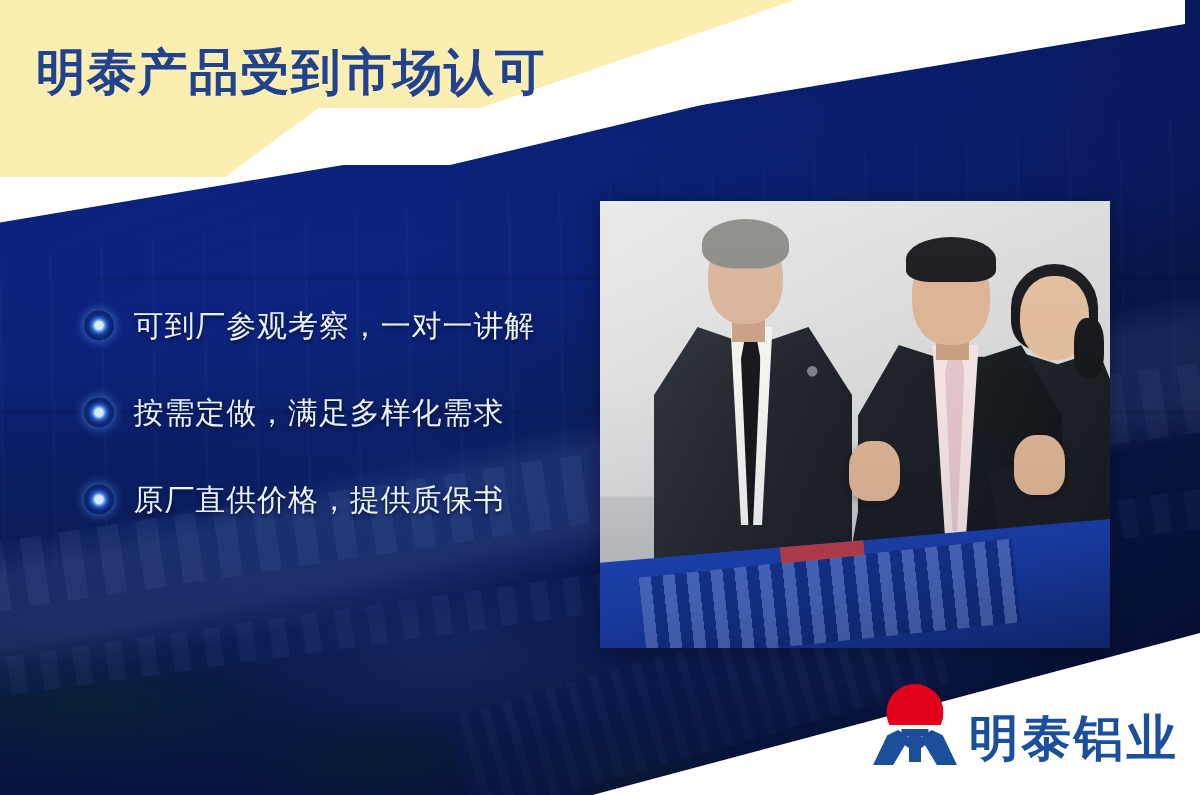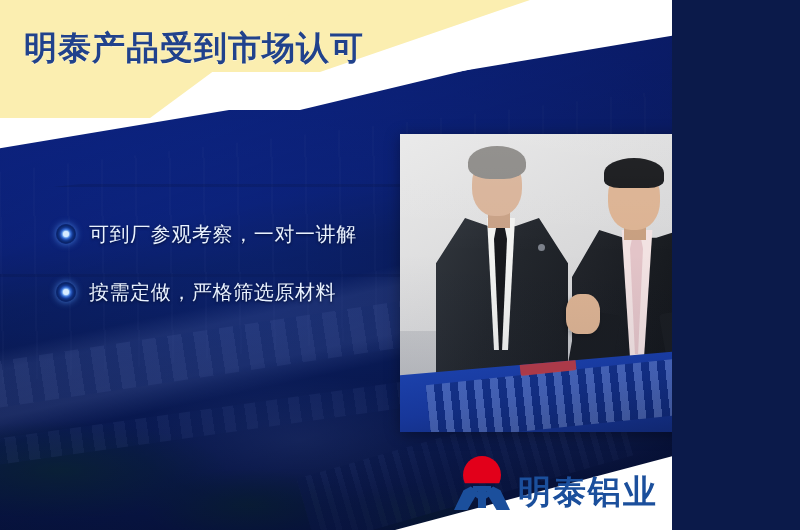--- a/index.html
+++ b/index.html
@@ -3,21 +3,21 @@
 <meta charset="utf-8">
 <style>
   * { margin:0; padding:0; box-sizing:border-box; }
   html,body { width:800px; height:530px; overflow:hidden; }
   body {
     font-family:"Liberation Sans","DejaVu Sans",sans-serif;
     background:#0b1a4a;
   }
   #banner {
     position:relative;
-    width:672px; height:530px;
+    width:800px; height:530px;
     overflow:hidden;
     background:#12204f;
   }
 
   
   .bg-photo {
     position:absolute; inset:0;
     background:
       
       radial-gradient(ellipse 240px 70px at 60px 470px, rgba(26,72,40,.95) 0%, rgba(18,48,30,0) 70%),
@@ -115,21 +115,21 @@
     font-size:33px; font-weight:700;
     letter-spacing:1px;
     color:#21428c;
     text-shadow:0 1px 0 rgba(255,255,255,.35);
     white-space:nowrap;
     z-index:12;
   }
 
   
   .bullets {
-    position:absolute; left:56px; top:220px;
+    position:absolute; left:56px; top:203px;
     z-index:12;
     text-align:right;
   }
   .bullet {
     display:flex; align-items:center;
     height:28px;
     margin-bottom:30px;
   }
   .bullet:last-child { margin-bottom:0; }
   .dot {
@@ -341,21 +341,25 @@
 
   <div class="title">明泰产品受到市场认可</div>
 
   <div class="bullets">
     <div class="bullet">
       <span class="dot"></span>
       <span class="btext">可到厂参观考察，一对一讲解</span>
     </div>
     <div class="bullet">
       <span class="dot"></span>
-      <span class="btext">按需定做，严格筛选原材料</span>
+      <span class="btext">按需定做，满足多样化需求</span>
+    </div>
+    <div class="bullet">
+      <span class="dot"></span>
+      <span class="btext">原厂直供价格，提供质保书</span>
     </div>
   </div>
 
   <div class="photo">
     <div class="floor"></div>
 
     <div class="pA-body"></div>
     <div class="pA-open"></div>
     <div class="pA-tie2"></div>
     <div class="pA-neck"></div>

